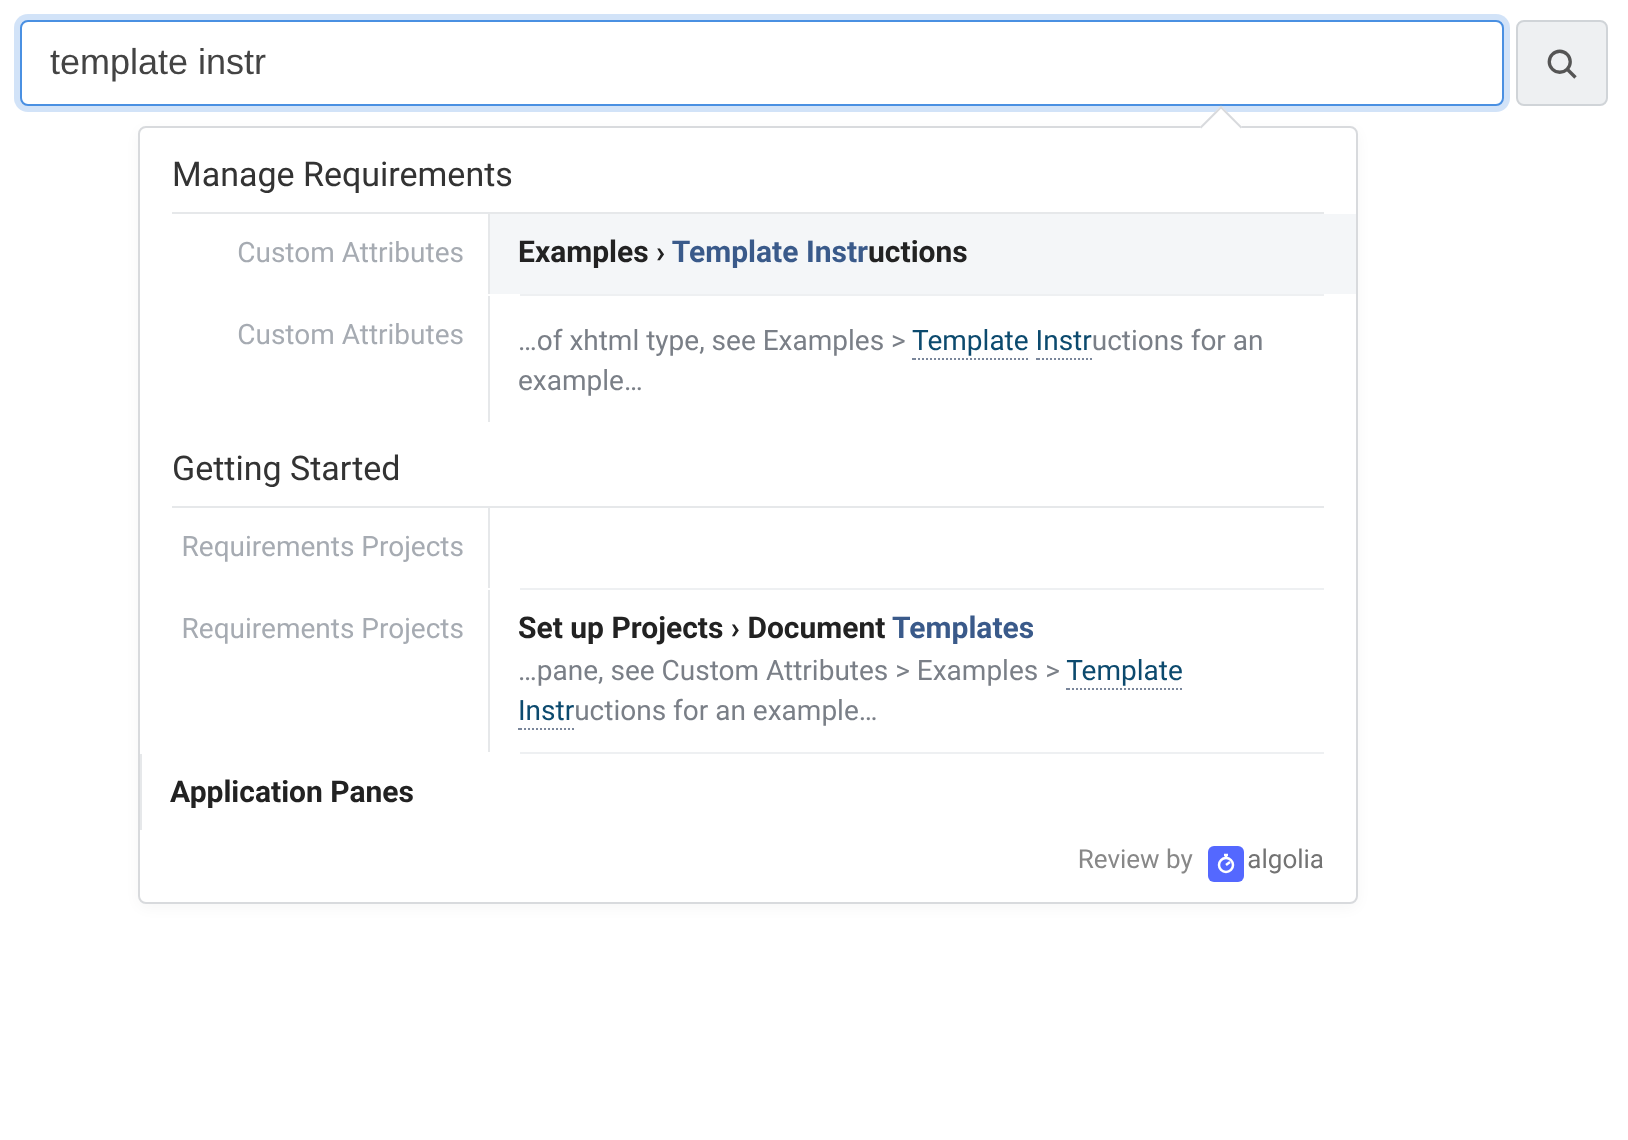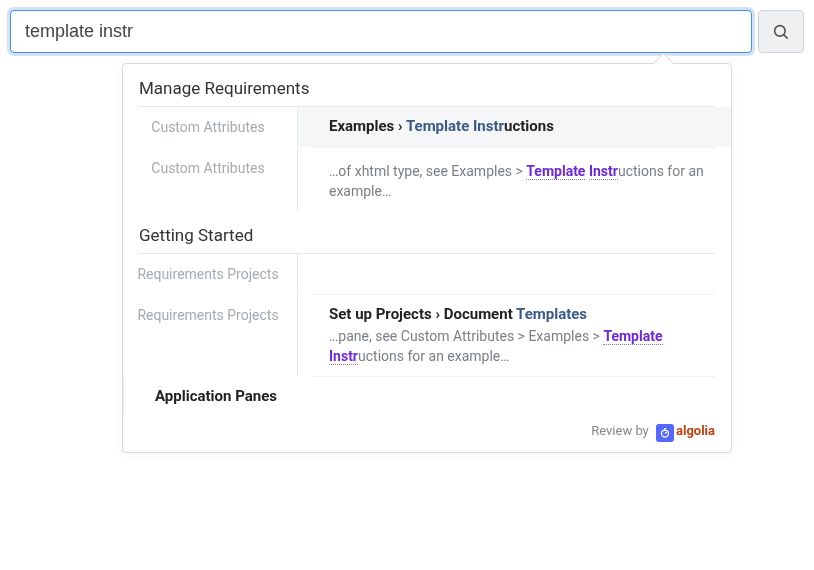--- a/index.html
+++ b/index.html
@@ -32,21 +32,21 @@
     border: 1px solid #d0d4d8;
     border-radius: 4px;
     display: flex;
     align-items: center;
     justify-content: center;
     cursor: pointer;
   }
   .dropdown {
     position: relative;
     margin-top: 10px;
-    margin-left: 112px;
+    margin-left: 59px;
     width: 610px;
     border: 1px solid #d8dadd;
     border-radius: 4px;
     background: #fff;
     box-shadow: 0 2px 8px rgba(0,0,0,0.04);
     padding-bottom: 6px;
   }
   .dropdown::before {
     content: "";
     position: absolute;
@@ -68,67 +68,66 @@
     border: none;
     border-top: 1px solid #e6e8ea;
     margin: 0 16px;
   }
   .result-row {
     display: flex;
     padding: 0;
   }
   .result-left {
     width: 174px;
-    text-align: center;
+    text-align: right;
     padding: 12px 12px 12px 8px;
     color: #a6abb2;
     font-size: 14px;
     flex-shrink: 0;
   }
   .result-right {
     flex: 1;
     border-left: 1px solid #e6e8ea;
-    padding: 10px 16px 10px 31px;
+    padding: 10px 16px 10px 14px;
   }
   .result-row.highlight .result-right {
     background: #f4f6f8;
   }
   .result-title {
     font-size: 15px;
     font-weight: 700;
     color: #222;
   }
   .result-title .hl {
     color: #3a5a8a;
   }
   .result-snippet {
     font-size: 14px;
     color: #7a7f87;
     margin-top: 4px;
     line-height: 1.4;
   }
   .result-snippet .hl {
-    color: #6d28d9;
+    color: #0c4a6e;
     border-bottom: 1px dotted #7a869a;
-    font-weight: bold;
   }
   .row-divider {
     border: none;
     border-top: 1px solid #eef0f2;
     margin: 0 16px 0 190px;
   }
   .footer {
     text-align: right;
     padding: 8px 16px 4px 16px;
     font-size: 13px;
     color: #888;
   }
   .algolia-brand {
-    color: #c2410c;
-    font-weight: 700;
+    color: #737373;
+    font-weight: 400;
   }
   .algolia-box {
     display: inline-flex;
     align-items: center;
     justify-content: center;
     width: 18px;
     height: 18px;
     background: #5468ff;
     border-radius: 3px;
     vertical-align: -4px;

